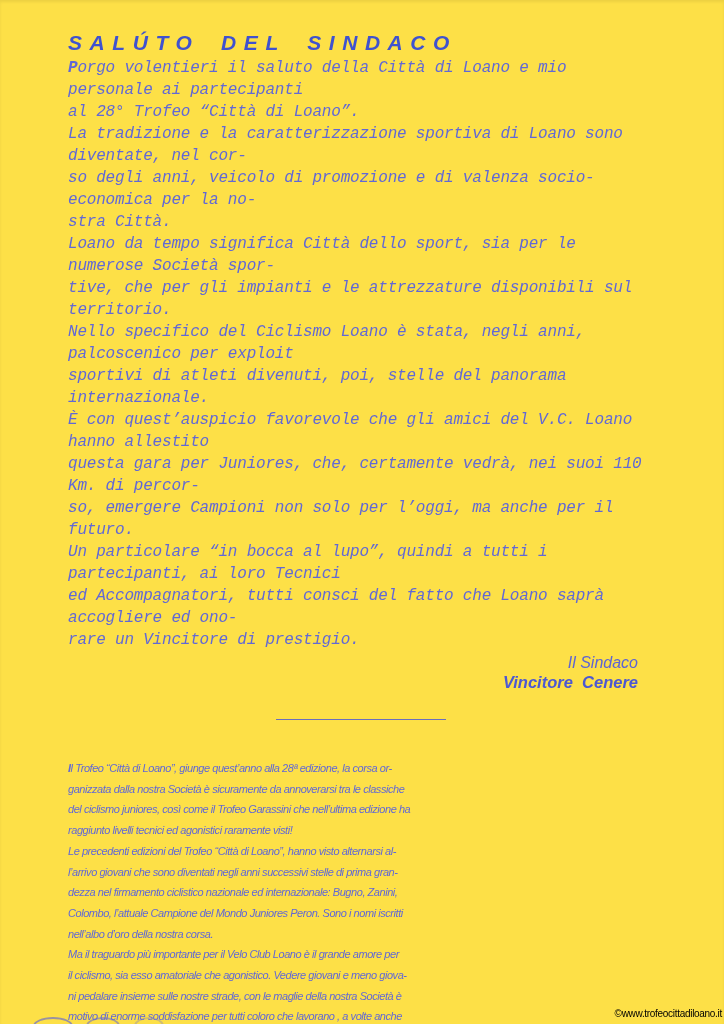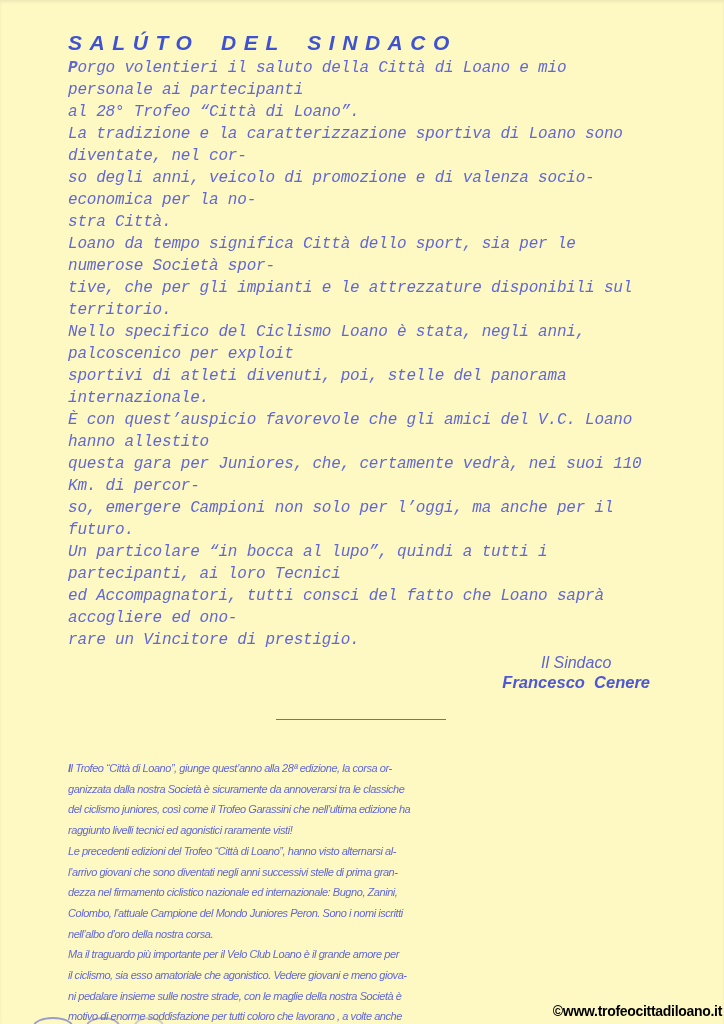--- a/index.html
+++ b/index.html
@@ -1,20 +1,20 @@
 <!DOCTYPE html>
 <html lang="it"><head>
 <meta charset="utf-8">
 <style>
   html,body{margin:0;padding:0;background:#e8e8e8;}
   .page{
     position:relative;
     width:724px;height:1024px;
     margin:0 auto;
-    background:#fef9c3;
+    background:#fde047;
     overflow:hidden;
     font-family:"Liberation Sans", sans-serif;
     box-shadow:inset 0 2px 3px rgba(0,0,0,0.07);
   }
   .content{
     padding:31px 70px 0 68px;
   }
   .heading{
     margin:0;
     font-size:21px;
@@ -40,22 +40,22 @@
     font-family:Liberation Mono, monospace;
   }
   .sec2 .body{
     font-size:11px;
     line-height:20.7px;
     letter-spacing:-0.45px;
   }
   .signature{
     width:fit-content;
     margin-left:auto;
-    margin-right:4px;
-    text-align:center;
+    margin-right:16px;
+    text-align:right;
     font-style:italic;
     color:#5d64d4;
   }
   .sec1 .signature{margin-top:2px;}
   .sec2 .signature{margin-top:20px;}
   .sig-role{
     font-size:16px;
     line-height:19px;
   }
   .sig-name{
@@ -69,22 +69,22 @@
     border:none;
     border-top:1.6px solid #6a6fbc;
     width:170px;
     margin:26px auto 0 auto;
   }
   .sec2-heading-gap{height:36px;}
   .footer{
     position:absolute;
     right:2px;
     bottom:5px;
-    font-size:14px;
-    font-weight:bold;
+    font-size:10px;
+    font-weight:normal;
     letter-spacing:-0.3px;
     color:#000;
   }
   .scan-artifact{
     position:absolute;
     height:14px;
     border:2.4px solid rgba(100,104,210,0.65);
     border-radius:50%;
     top:1017px;
     background:transparent;
@@ -111,21 +111,21 @@
 Nello specifico del Ciclismo Loano è stata, negli anni, palcoscenico per exploit
 sportivi di atleti divenuti, poi, stelle del panorama internazionale.
 È con quest’auspicio favorevole che gli amici del V.C. Loano hanno allestito
 questa gara per Juniores, che, certamente vedrà, nei suoi 110 Km. di percor-
 so, emergere Campioni non solo per l’oggi, ma anche per il futuro.
 Un particolare “in bocca al lupo”, quindi a tutti i partecipanti, ai loro Tecnici
 ed Accompagnatori, tutti consci del fatto che Loano saprà accogliere ed ono-
 rare un Vincitore di prestigio.</span></p>
       <div class="signature">
         <div class="sig-role">Il Sindaco</div>
-        <div class="sig-name">Francesco  Cenere</div>
+        <div class="sig-name">Vincitore  Cenere</div>
       </div>
     </section>
 
     <hr class="divider">
     <div class="sec2-heading-gap"></div>
 
     <section class="sec2">
       <p class="body"><span class="lead">I</span><span>l Trofeo “Città di Loano”, giunge quest’anno alla 28ª edizione, la corsa or-
 ganizzata dalla nostra Società è sicuramente da annoverarsi tra le classiche
 del ciclismo juniores, così come il Trofeo Garassini che nell’ultima edizione ha

